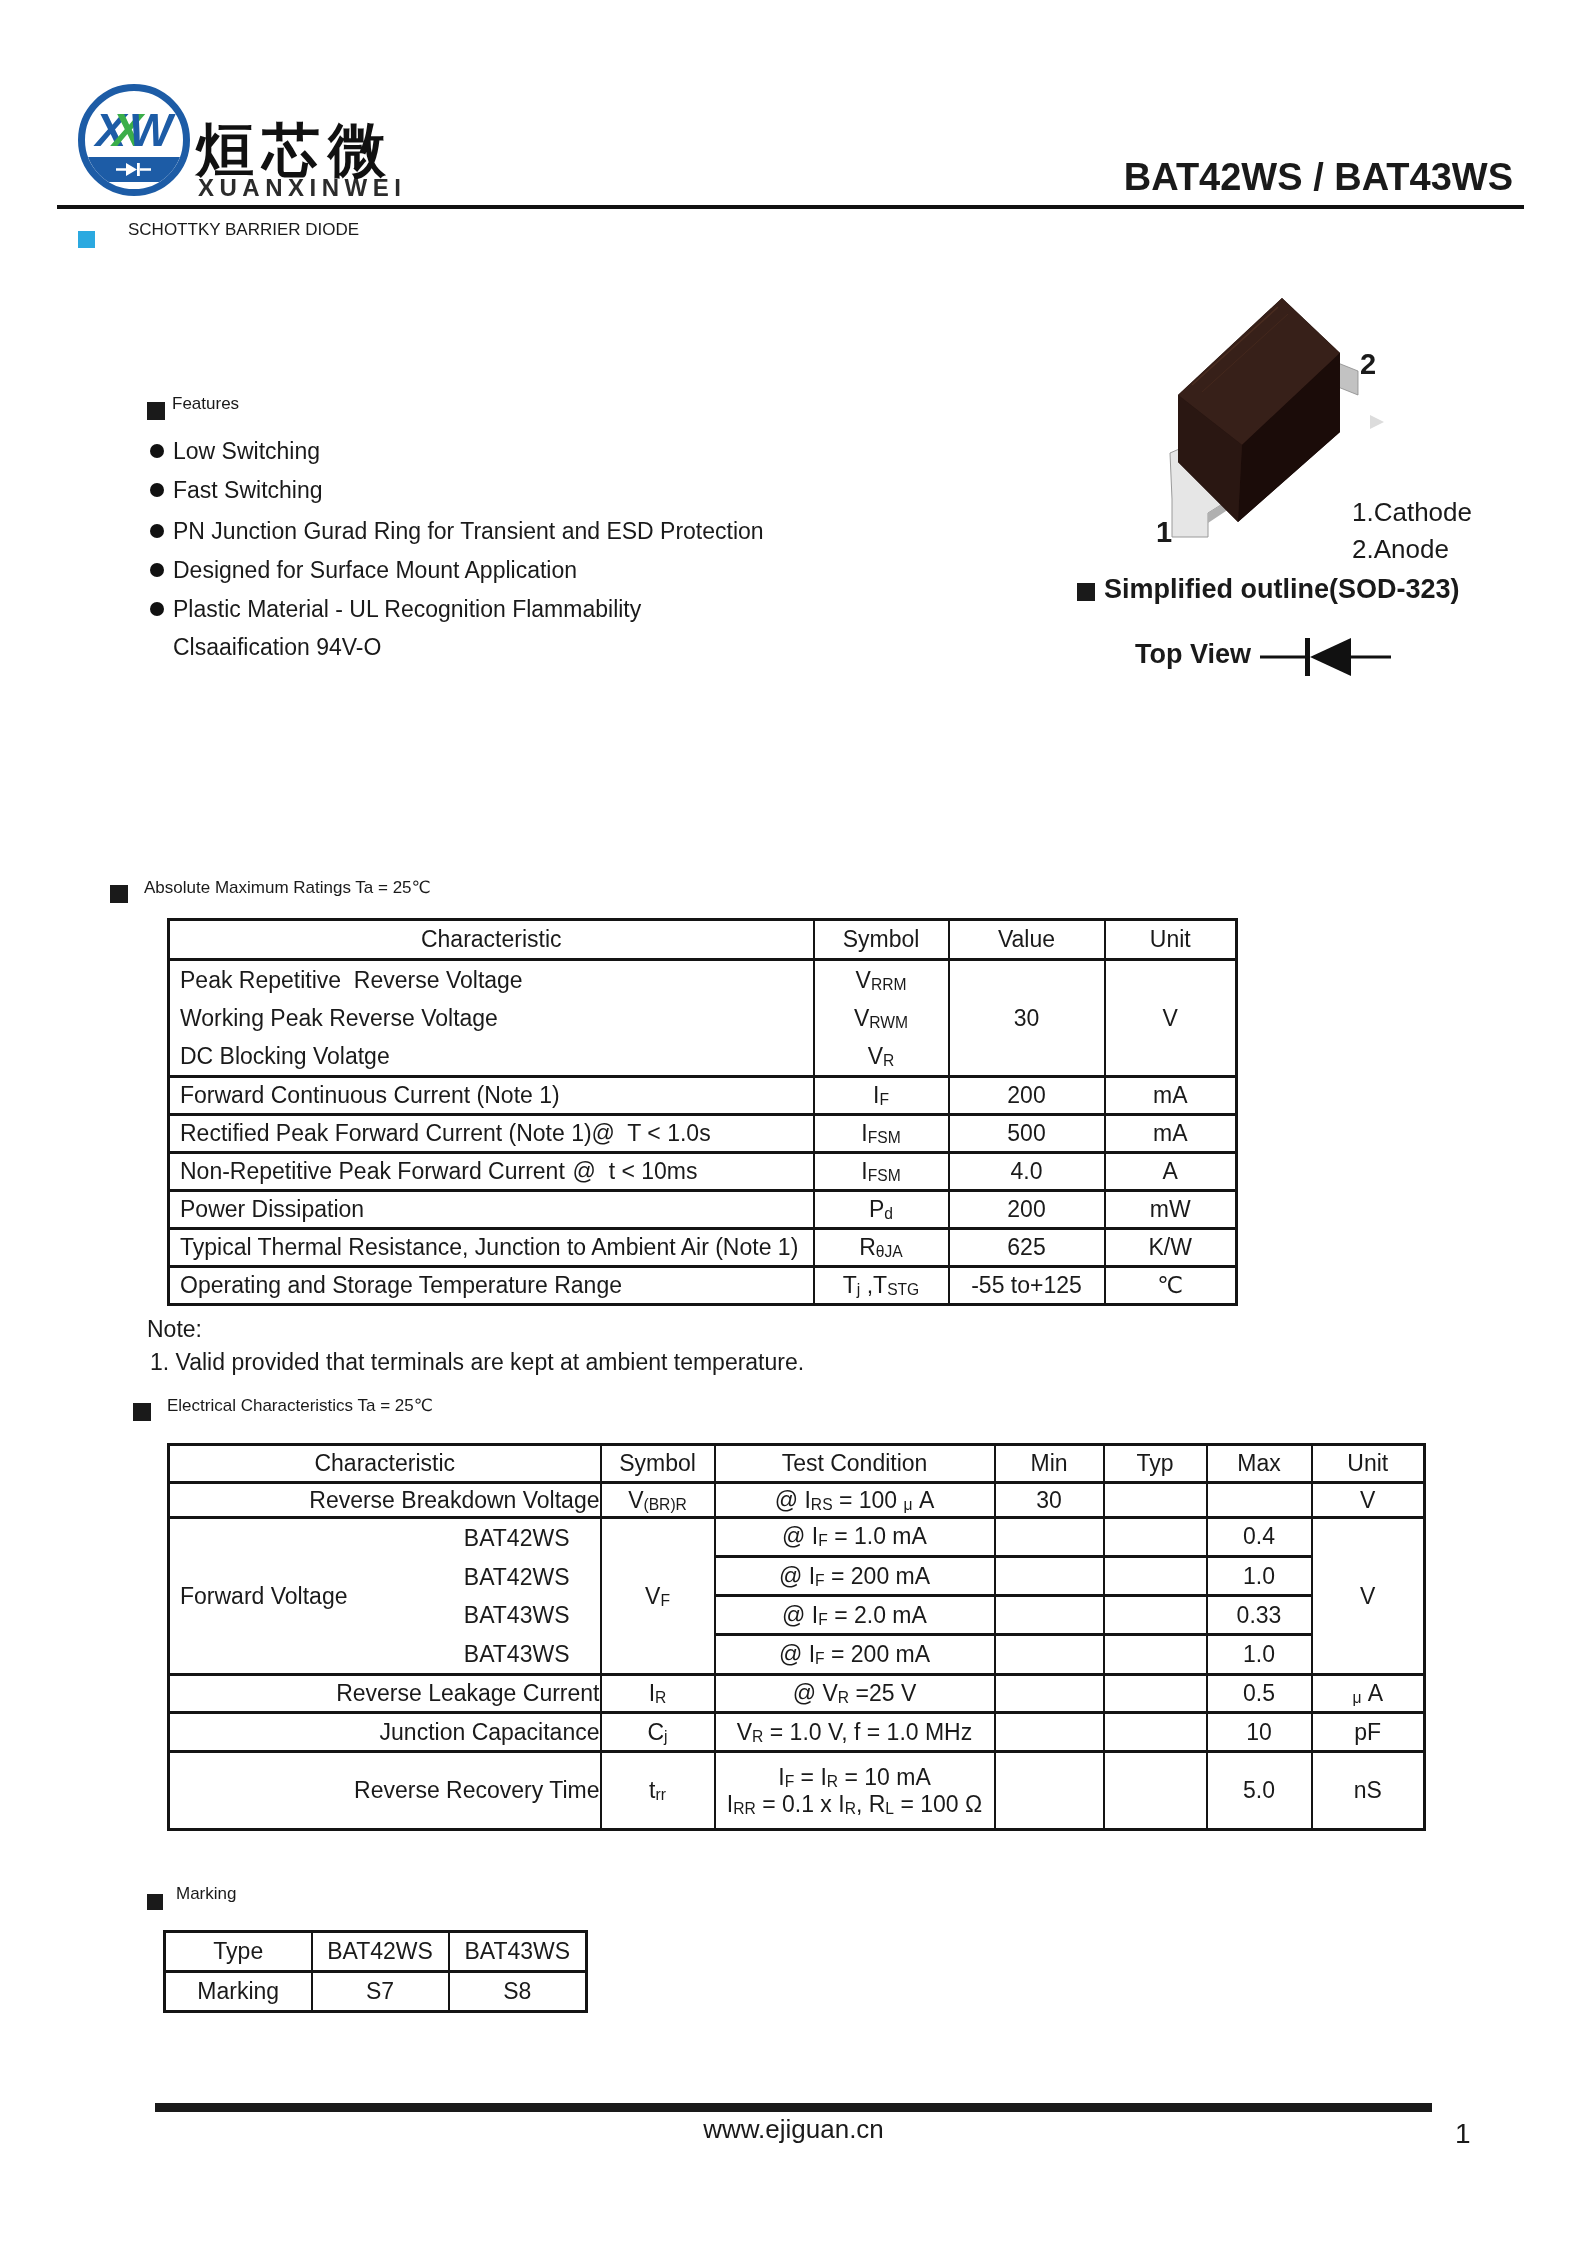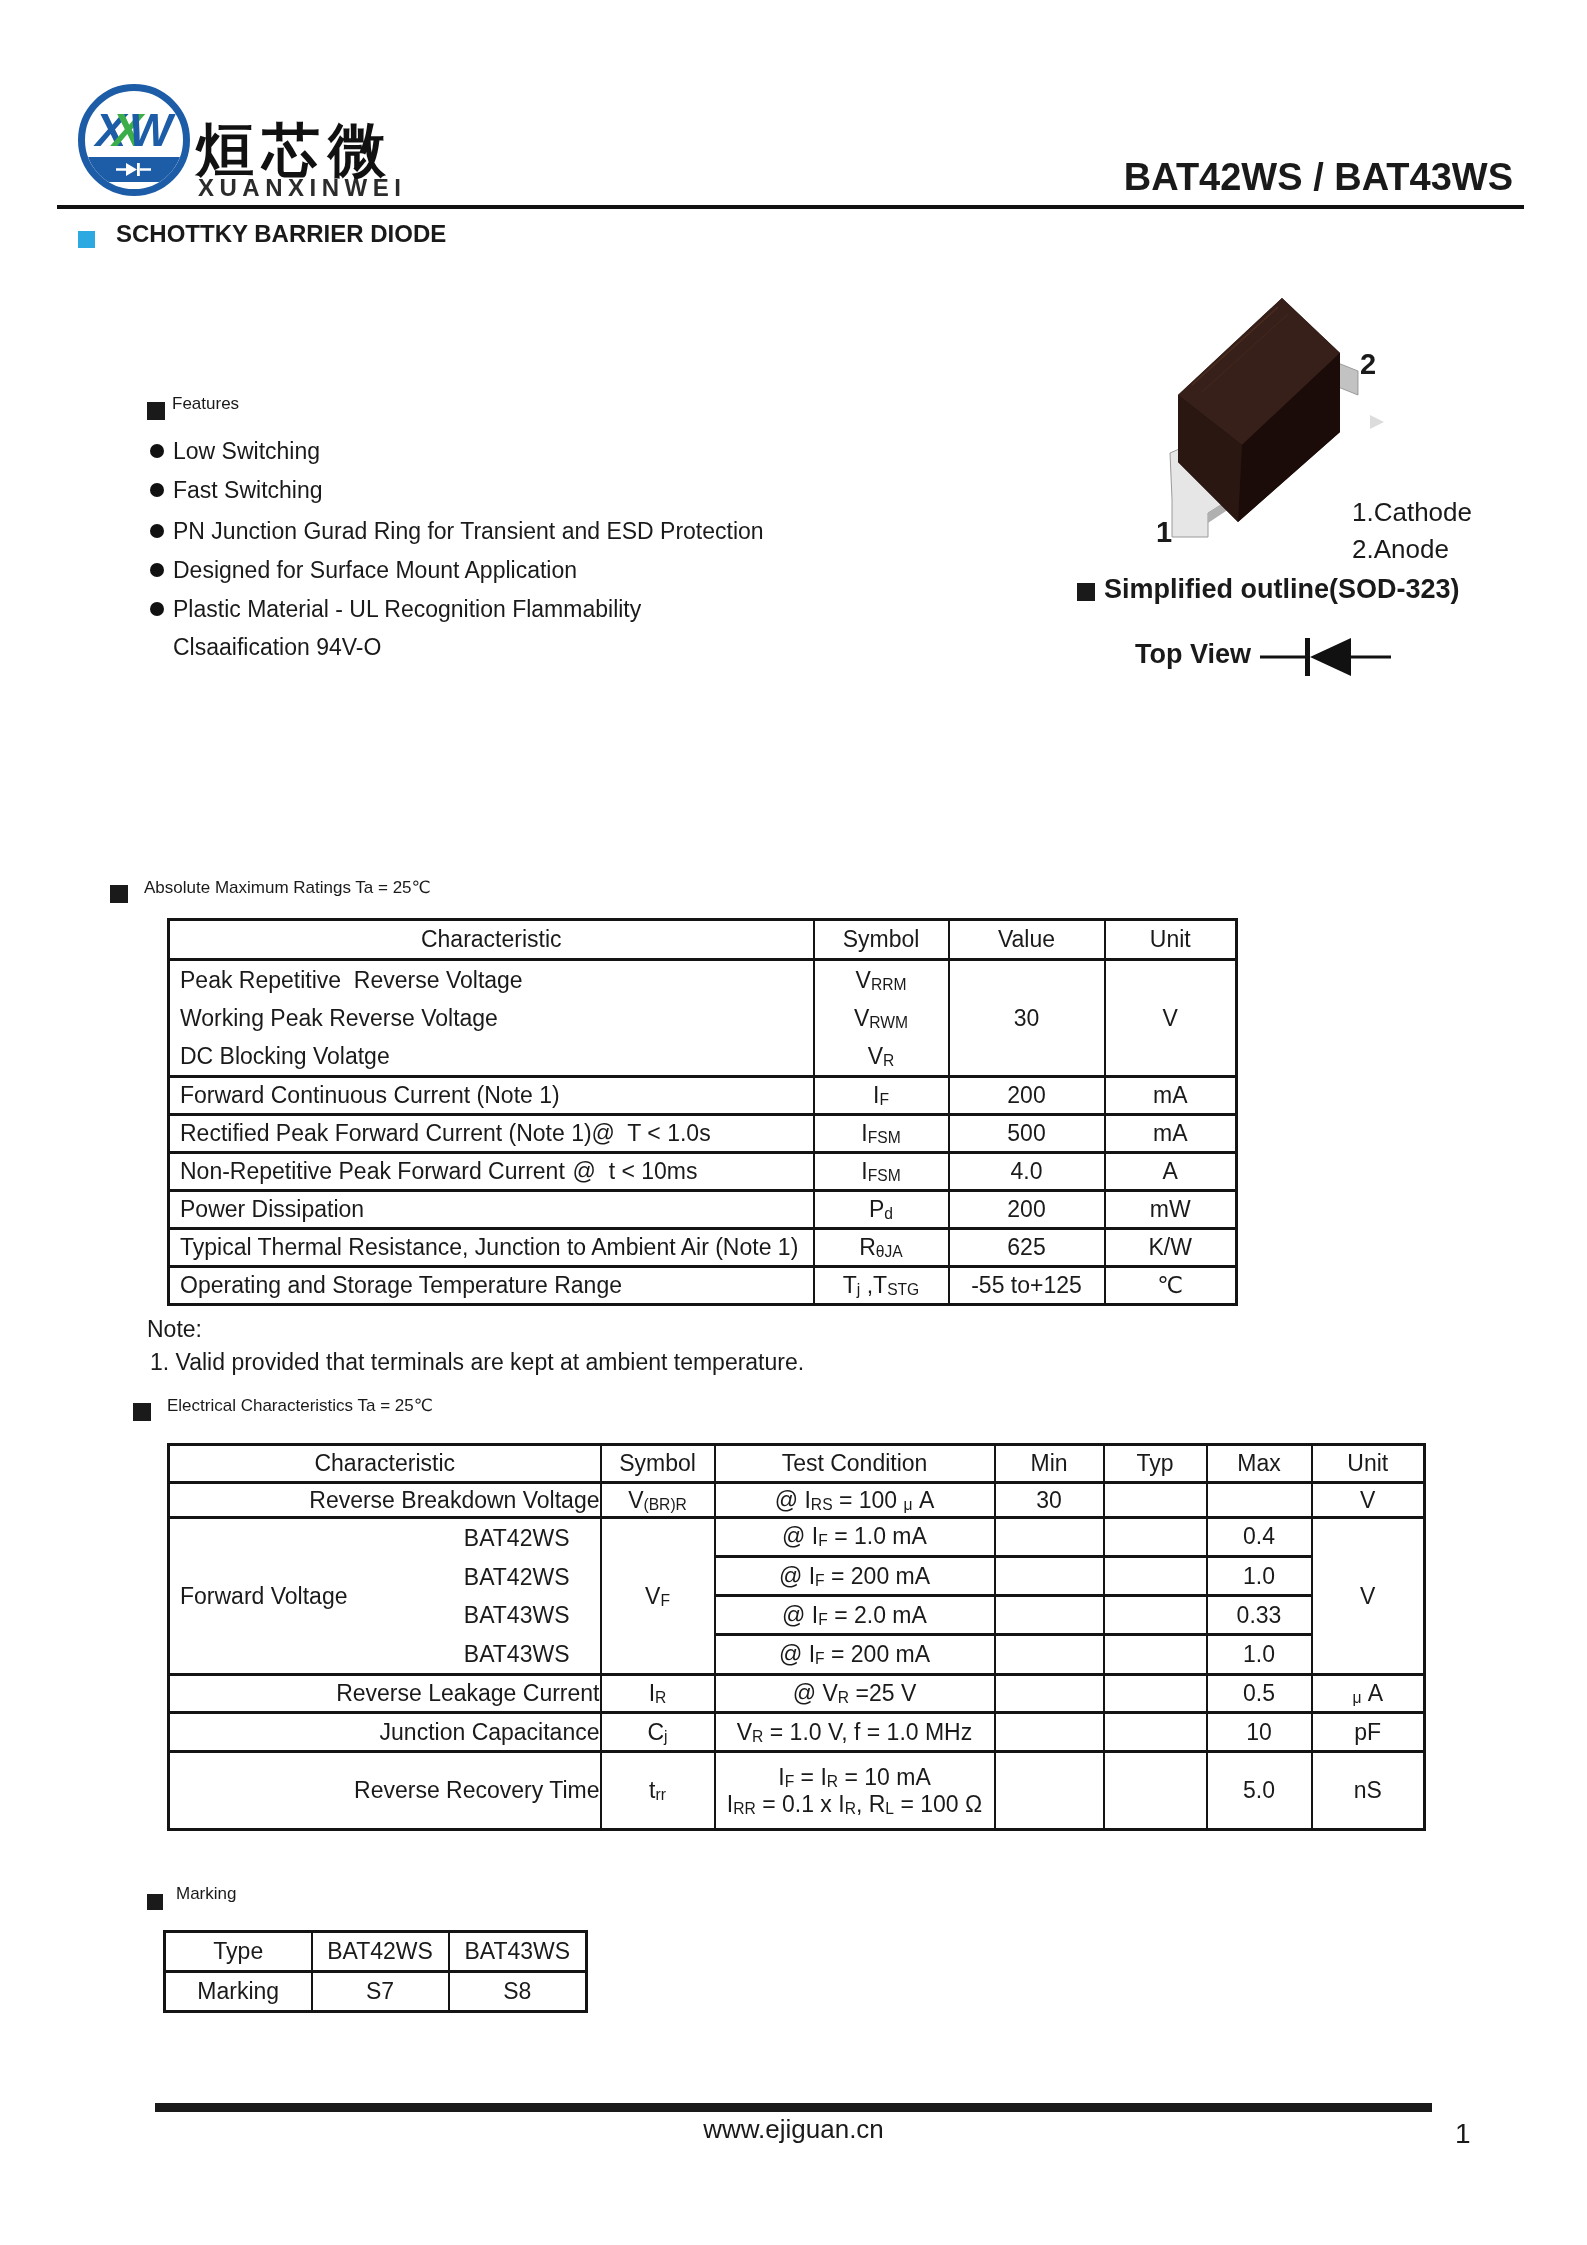--- a/index.html
+++ b/index.html
@@ -20,21 +20,21 @@
   .monogram span{display:inline-block;}
   .m1{color:var(--logo-blue,#1D5CA6);}
   .m2{color:var(--logo-green,#3BAE4A);margin-left:-14px;}
   .m3{color:var(--logo-blue,#1D5CA6);margin-left:-14px;}
   .logo-band{position:absolute;left:-6px;right:-6px;bottom:7px;height:25px;background:var(--logo-blue,#1D5CA6);
              display:flex;align-items:center;justify-content:center;}
   .hanzi{position:absolute;left:196px;top:104px;font-size:58px;font-weight:700;letter-spacing:8px;color:#111;margin-top:8px;}
   .enname{position:absolute;left:198px;top:174px;font-size:24px;font-weight:700;letter-spacing:5.5px;color:#2b2b2b;}
   .doc-title{position:absolute;right:74px;top:156px;font-size:38px;font-weight:700;white-space:nowrap;}
   .rule{position:absolute;left:57px;top:205px;width:1467px;height:4px;background:#111;}
-  .subtitle{position:absolute;left:116px;top:220px;font-size:24px;font-weight:700;white-space:nowrap;}
+  .subtitle{position:absolute;left:128px;top:220px;font-size:17px;font-weight:400;white-space:nowrap;}
   
   table.t{position:absolute;border-collapse:collapse;table-layout:fixed;font-size:23px;color:#1a1a1a;
           border:3px solid #141414;}
   table.t td{border-left:2px solid #141414;border-right:2px solid #141414;
              border-top:3px solid #141414;border-bottom:3px solid #141414;
              padding:0;vertical-align:middle;overflow:hidden;}
   td.c{text-align:center;}
   td.pl{text-align:left;}
   td.pl > .lab{padding-left:20px;white-space:pre;text-align:right;}
   .rowflex{display:flex;align-items:center;justify-content:space-between;padding-left:10px;padding-right:115px;white-space:pre;}

